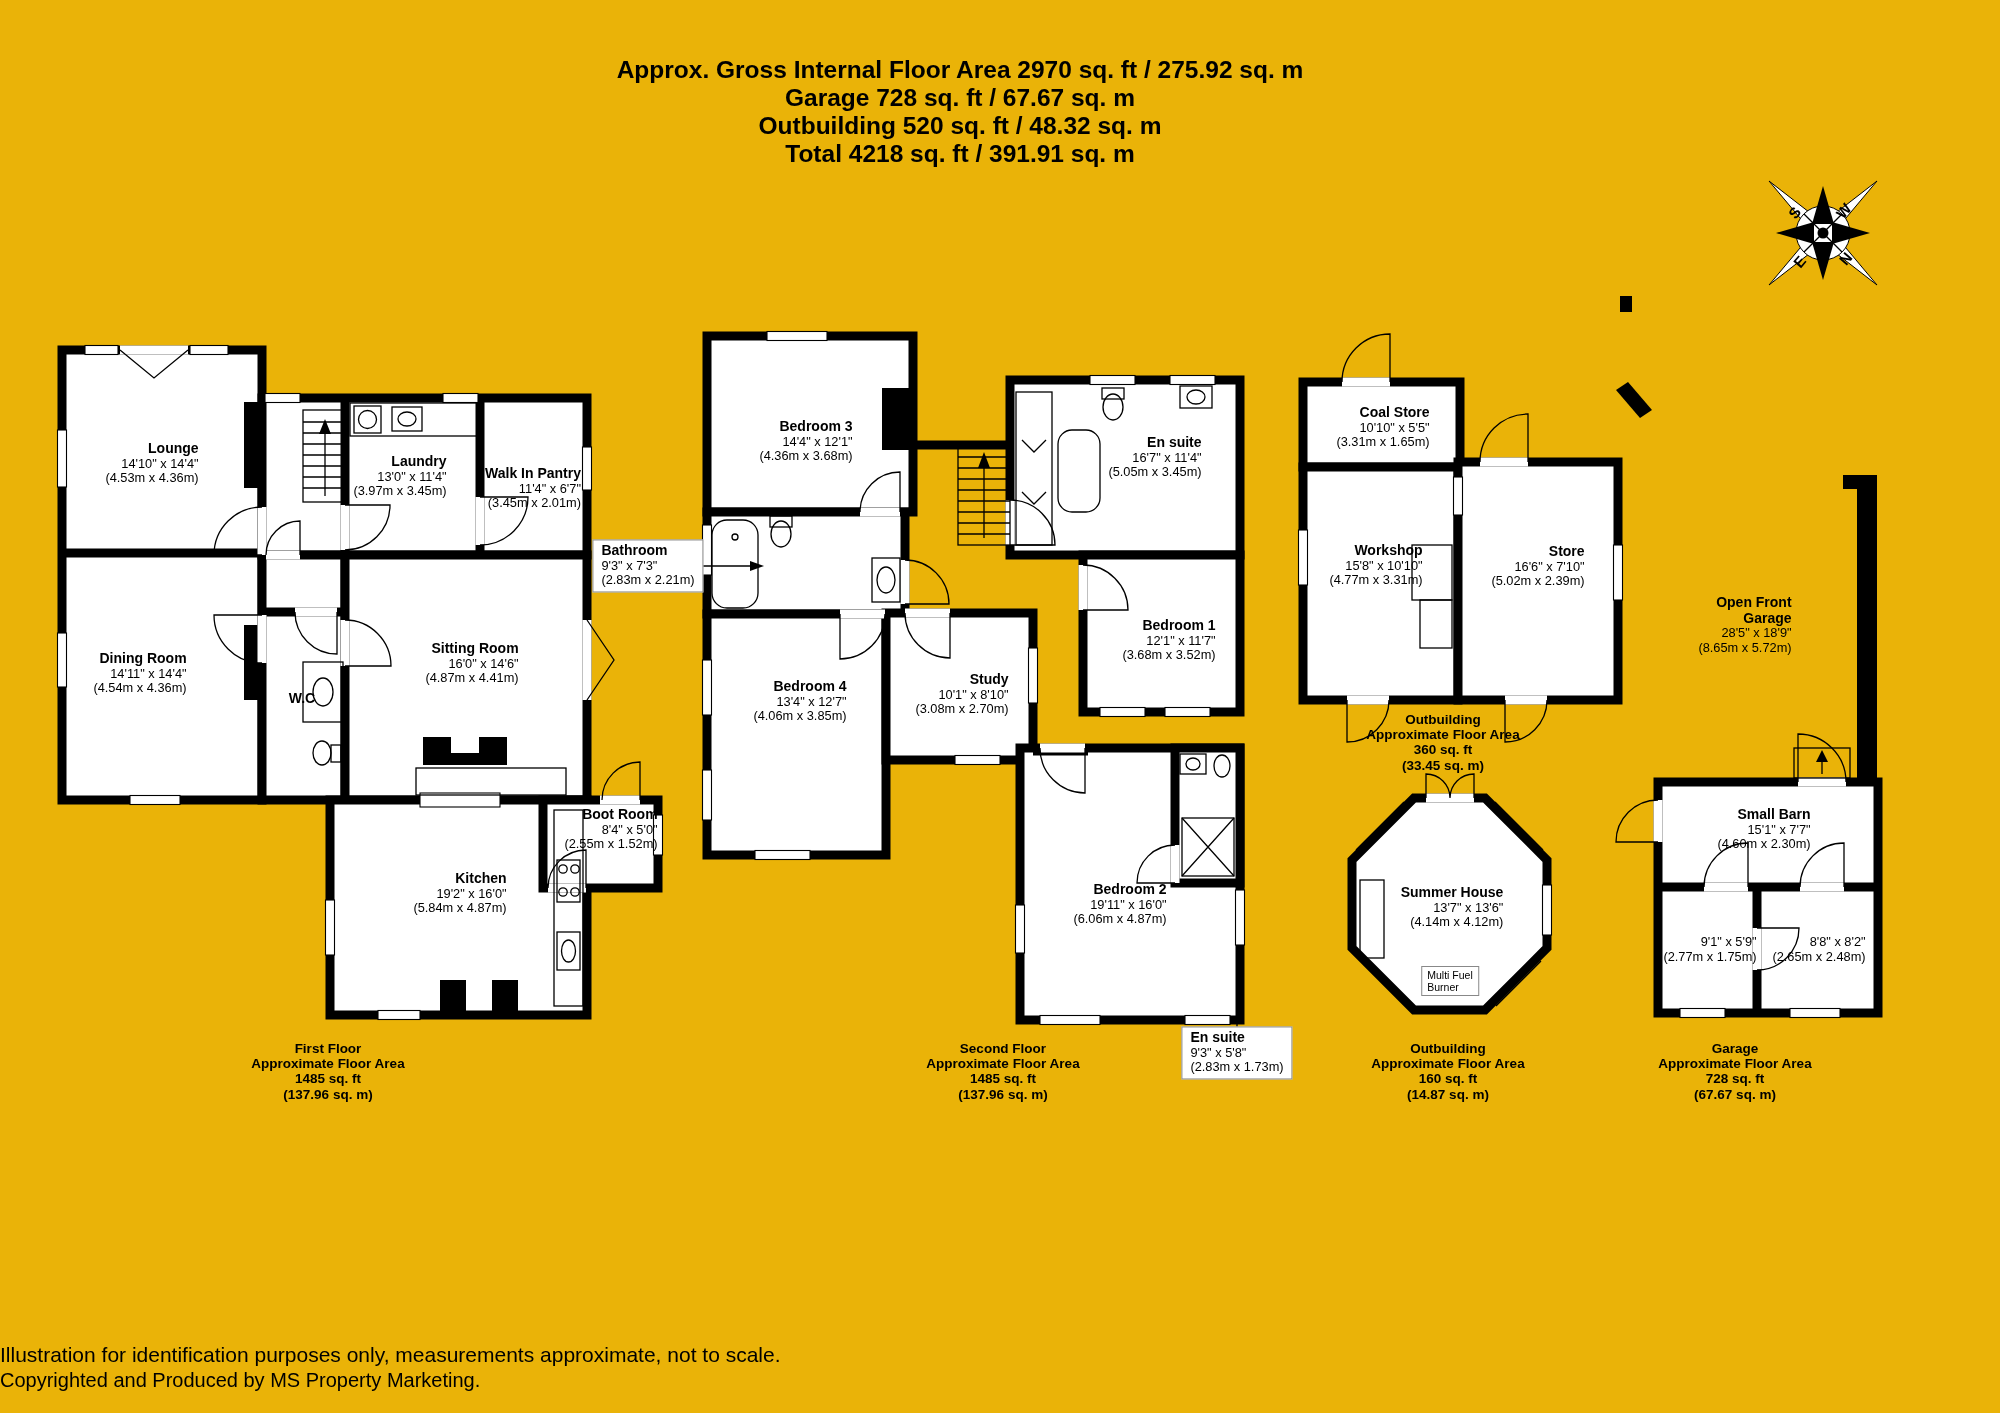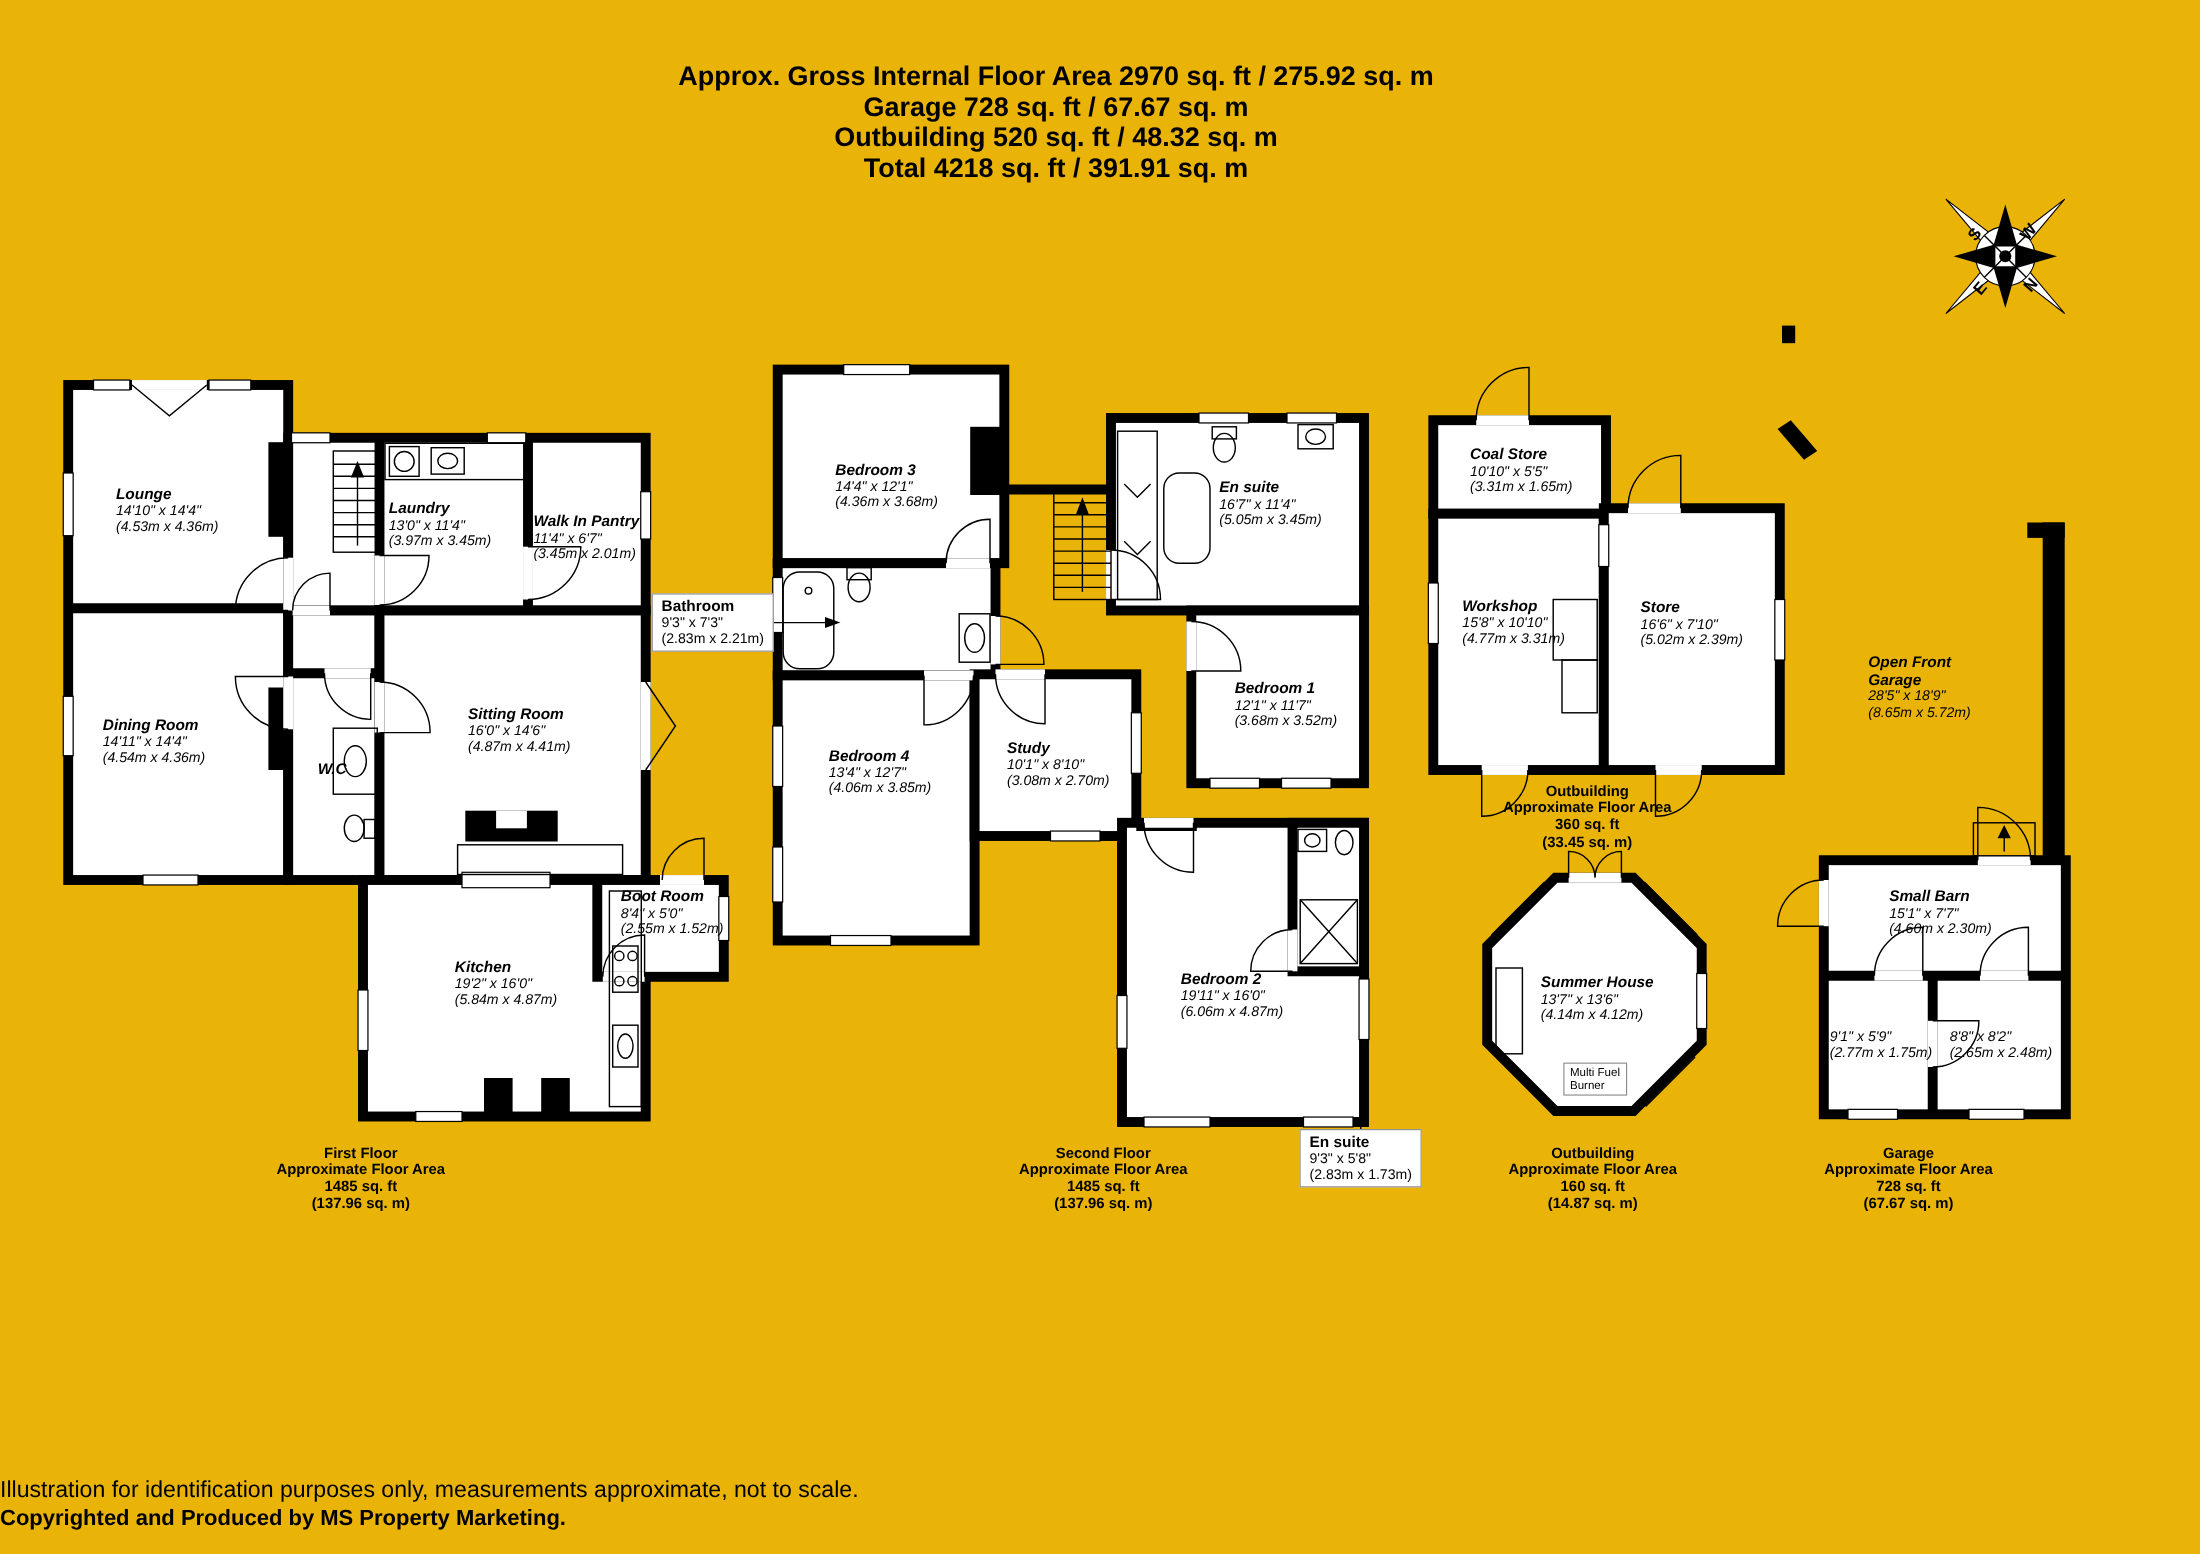--- a/index.html
+++ b/index.html
@@ -2,22 +2,22 @@
 <html><head>
 <meta charset="utf-8">
 <style>
   html,body{margin:0;padding:0;background:#fff;}
   .page{position:relative;width:2000px;height:1413px;background:#eab308;overflow:hidden;
         font-family:"Liberation Sans",sans-serif;color:#000;padding-left:28px;}
   .hdr{position:absolute;left:0;top:56px;width:1920px;text-align:center;}
   .hline{font-weight:bold;font-size:24.5px;line-height:28px;white-space:nowrap;}
   .ftr{position:absolute;left:0;top:1342px;width:1920px;text-align:left;}
   .fl1{font-size:21px;line-height:26px;}
-  .fl2{font-weight:bold;font-size:20px;line-height:25px;}
-  .rlabel{position:absolute;transform:translate(-50%,-50%);text-align:left;white-space:nowrap;font-style:italic;}
+  .fl2{font-weight:normal;font-size:20px;line-height:25px;}
+  .rlabel{position:absolute;transform:translate(-50%,-50%);text-align:right;white-space:nowrap;}
   .rn{font-weight:bold;font-size:14px;line-height:15.5px;}
   .rd{font-size:12.8px;line-height:14.8px;}
   .alabel{position:absolute;transform:translate(-50%,-50%);text-align:center;white-space:nowrap;}
   .alabel div{font-weight:bold;font-size:13.5px;line-height:15.2px;}
   .boxlabel{position:absolute;transform:translate(-50%,-50%);border:1.2px solid #888;
             background:#fff;padding:3px 8px;white-space:nowrap;}
   .blsmall{padding:2px 5px;}
   .bn{font-weight:normal;font-size:10.5px;line-height:12px;}
   svg{position:absolute;left:0;top:0;}
   .w{fill:#fff;stroke:#000;stroke-width:9;}

